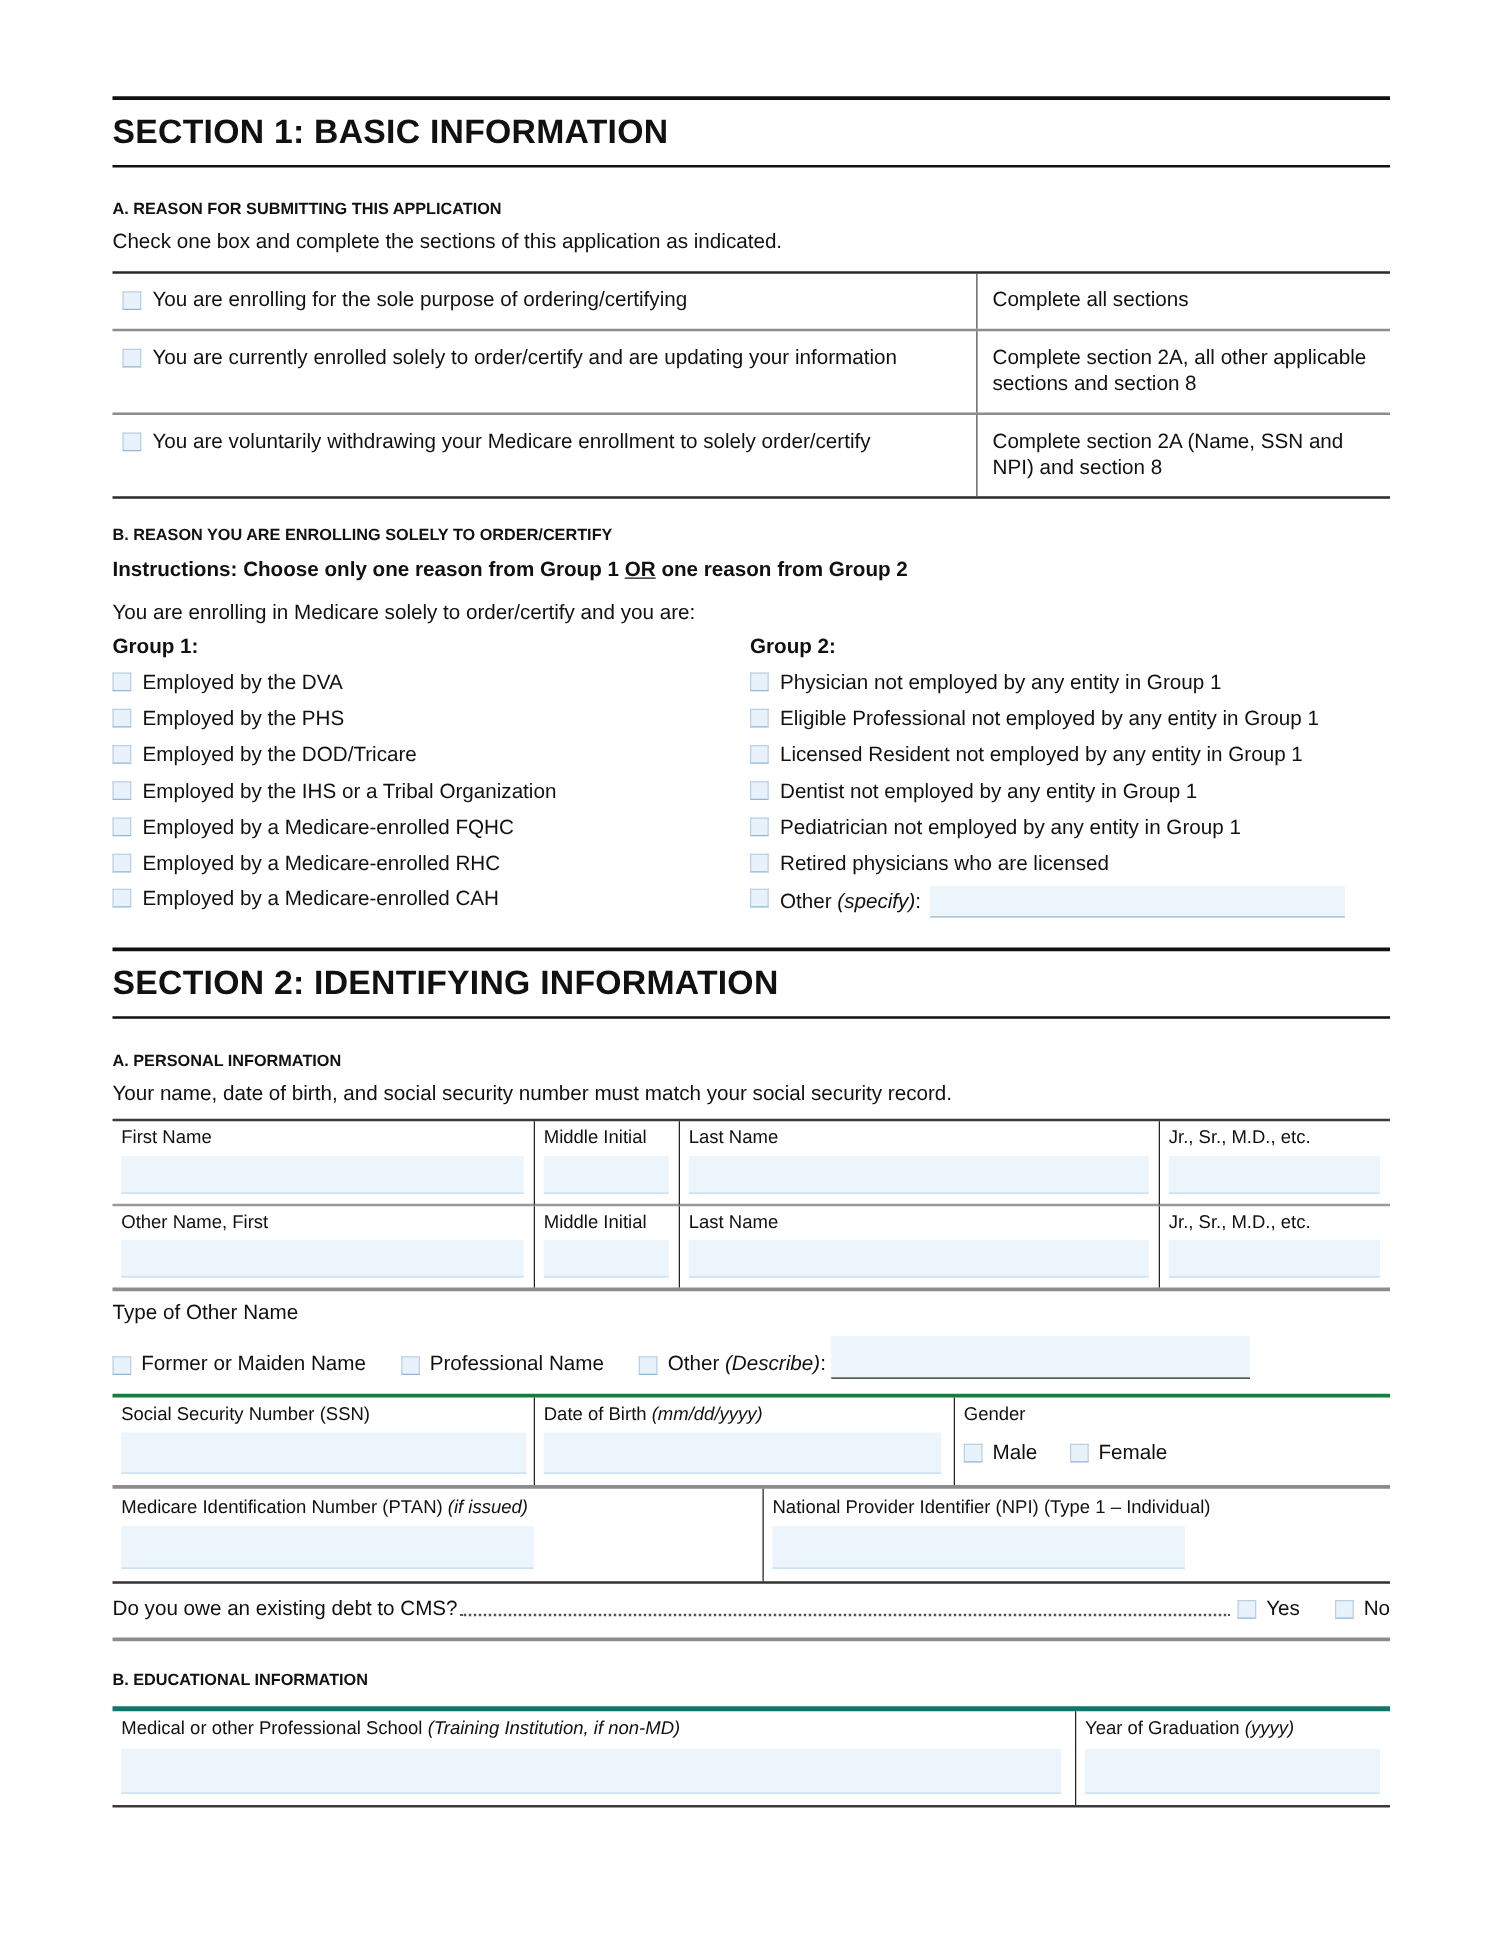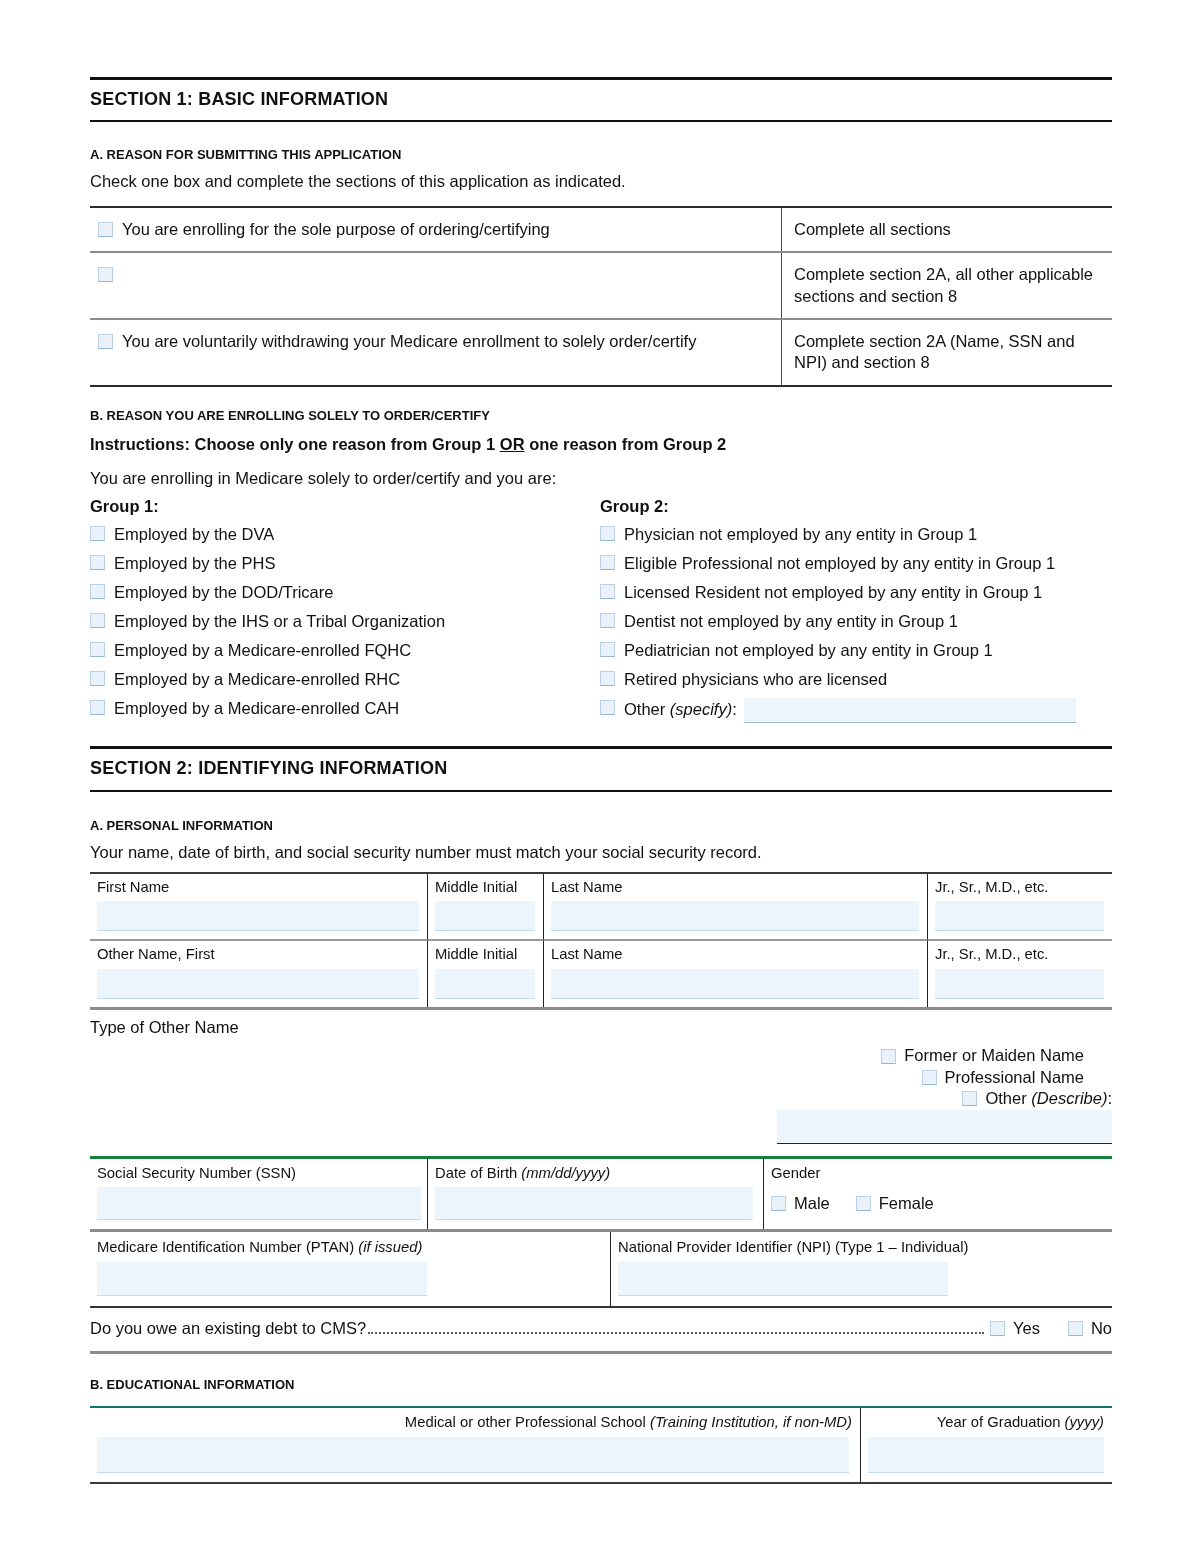--- a/index.html
+++ b/index.html
@@ -7,21 +7,21 @@
   body {
     width:1200px; height:1553px; position:relative;
     font-family:"Liberation Sans","DejaVu Sans",sans-serif;
     color:#111; font-size:16.5px; line-height:1.3;
   }
   .content { position:absolute; left:90px; top:0; width:1022px; }
 
   
   .sec-header {
     border-top:3px solid #111; border-bottom:2.5px solid #111;
-    padding:8px 0 9px; font-size:18px; font-weight:bold; letter-spacing:.2px;
+    padding:8px 0 9px; font-size:27px; font-weight:bold; letter-spacing:.2px;
   }
   .subhead { font-size:13px; font-weight:bold; }
 
   
   .cb {
     display:inline-block; width:15px; height:15px; flex:0 0 15px;
     background:#e9f1fb; border:1px solid #b9d1e6; border-bottom-color:#93b7d6;
     vertical-align:-2px;
   }
   
@@ -48,21 +48,21 @@
   .ngrid { display:grid; grid-template-columns:337px 116px 384px 185px; margin-top:9px;
            border-top:2px solid #3a3a3a; border-bottom:3px solid #8c8c8c; }
   .ncell { padding:4px 8px 8px 7px; border-left:1.5px solid #222; }
   .ncell.first { border-left:none; }
   .ncell.rsep { border-bottom:2px solid #999; }
   .cell-label { font-size:14.8px; line-height:1.25; }
   .ncell .fld { height:30px; margin-top:5px; }
 
   
   .toname { padding:7px 0 12px; border-bottom:3px solid #15803d; }
-  .toname-opts { display:flex; align-items:flex-end; margin-top:7px;flex-direction:column; }
+  .toname-opts { display:flex; align-items:flex-end; margin-top:7px; }
   .topt { display:flex; align-items:center; }
   .topt .cb { margin-right:8px; }
   .describe-fld { width:335px; height:34px; background:#ecf4fc; border-bottom:1.5px solid #222; margin-left:4px; }
 
   
   .sgrid { display:grid; grid-template-columns:337px 336px 349px; border-bottom:3px solid #8c8c8c; }
   .scell { padding:5px 8px 9px 7px; border-left:1.5px solid #222; }
   .scell.first { border-left:none; }
   .scell .fld { height:33px; margin-top:5px; }
   .gender-opts { display:flex; align-items:center; margin-top:11px; }
@@ -77,21 +77,21 @@
 
   
   .debt-row { display:flex; align-items:center; padding:10px 0 12px; border-bottom:3px solid #8c8c8c; }
   .leader { flex:1; border-bottom:2px dotted #555; height:11px; margin:0 6px 0 2px; }
   .debt-row .cb { margin:0 8px 0 0; }
   .yes-wrap { display:flex; align-items:center; margin-right:28px; }
   .no-wrap { display:flex; align-items:center; }
 
   
   .egrid { display:grid; grid-template-columns:770px 252px; margin-top:12px;
-           border-top:2px solid #0f766e; border-bottom:2.5px solid #3a3a3a;text-align:right; }
+           border-top:4px solid #0f766e; border-bottom:2.5px solid #3a3a3a; }
   .ecell { padding:5px 8px 9px 7px; border-left:1.5px solid #222; }
   .ecell.first { border-left:none; }
   .ecell .fld { height:36px; margin-top:6px; }
 
   .it { font-style:italic; }
   .u { text-decoration:underline; }
   .bold { font-weight:bold; }
 
   
   .footer { position:absolute; left:90px; width:1022px; top:1560px;
@@ -114,20 +114,21 @@
     <div class="rrow">
       <div class="cell-l">
         <span class="cb"></span>
         <span>You are enrolling for the sole purpose of ordering/certifying</span>
       </div>
       <div class="cell-r">Complete all sections</div>
     </div>
     <div class="rrow">
       <div class="cell-l">
         <span class="cb"></span>
+        <span>You are currently enrolled solely to order/certify and are updating your information</span>
       </div>
       <div class="cell-r">Complete section 2A, all other applicable sections and section 8</div>
     </div>
     <div class="rrow">
       <div class="cell-l">
         <span class="cb"></span>
         <span>You are voluntarily withdrawing your Medicare enrollment to solely order/certify</span>
       </div>
       <div class="cell-r">Complete section 2A (Name, SSN and NPI) and section 8</div>
     </div>

